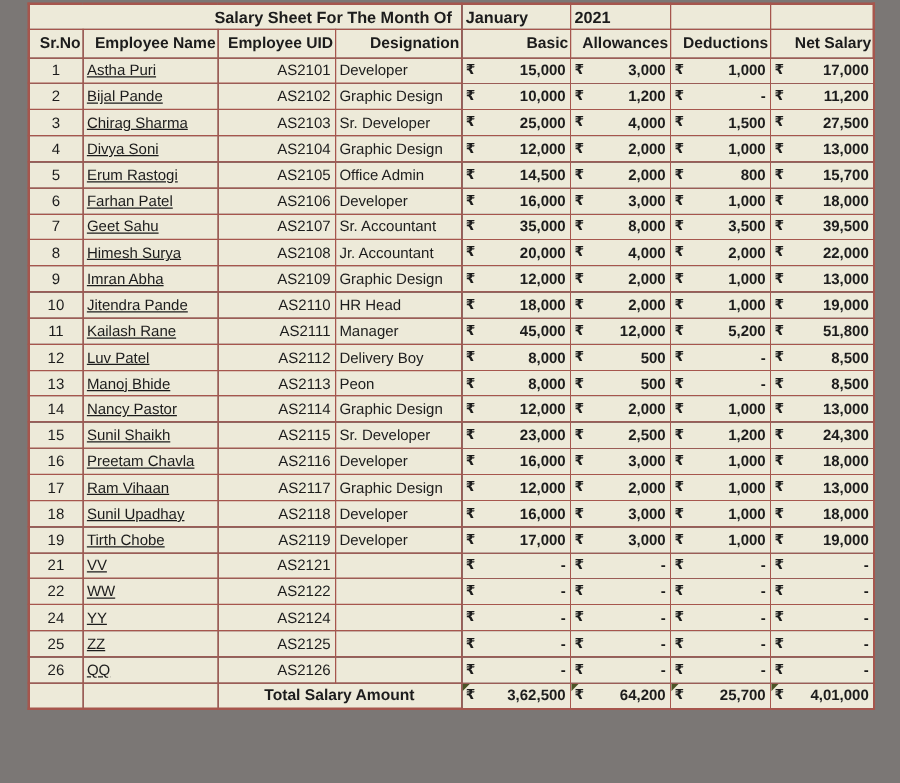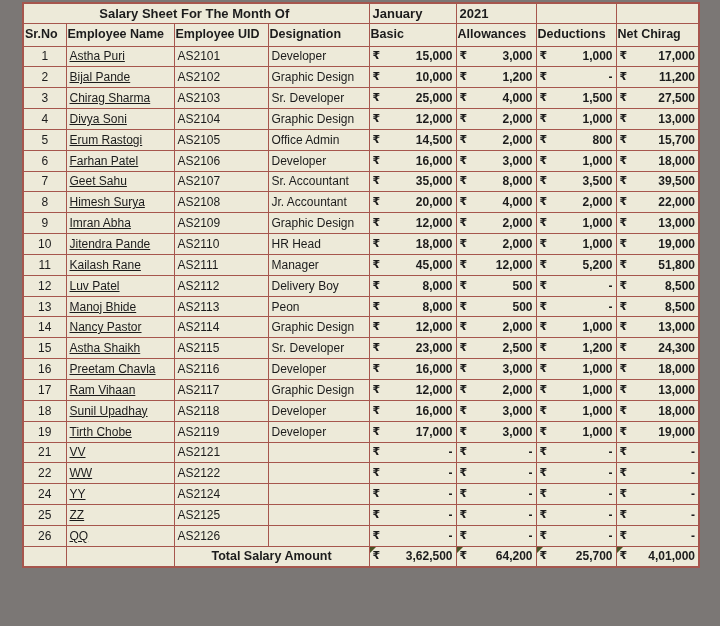--- a/index.html
+++ b/index.html
@@ -35,39 +35,39 @@
     font-size: 12px;
     line-height: 1;
     white-space: nowrap;
     overflow: hidden;
     box-sizing: border-box;
   }
   tr.title-row { height: 20px; }
   tr.header-row { height: 23px; }
   tr.data-row, tr.total-row { height: 20.85px; }
   .title-cell {
-    text-align: center;
+    text-align: right;
     font-weight: bold;
     font-size: 13px;
     padding-right: 7px;
   }
   .title-month, .title-year {
     text-align: left;
     font-weight: bold;
     font-size: 13px;
   }
   th {
     font-weight: bold;
     font-size: 12.5px;
-    text-align: left;
+    text-align: right;
     padding: 0 1px;
   }
   td.cell-sr   { text-align: center; }
   td.cell-name { text-align: left; text-decoration: underline; }
-  td.cell-uid  { text-align: left; }
+  td.cell-uid  { text-align: right; }
   td.cell-designation { text-align: left; }
   td.num {
     text-align: right;
     font-weight: bold;
     position: relative;
   }
   .rs {
     float: left;
     font-family: "DejaVu Sans", "Liberation Sans", sans-serif;
     font-size: 11px;
@@ -109,21 +109,21 @@
         <td></td>
       </tr>
       <tr class="header-row">
         <th>Sr.No</th>
         <th>Employee Name</th>
         <th>Employee UID</th>
         <th>Designation</th>
         <th>Basic</th>
         <th>Allowances</th>
         <th>Deductions</th>
-        <th>Net Chirag</th>
+        <th>Net Salary</th>
       </tr>
     </thead>
     <tbody>
         <tr class="data-row">
           <td class="cell-sr">1</td>
           <td class="cell-name">Astha Puri</td>
           <td class="cell-uid">AS2101</td>
           <td class="cell-designation">Developer</td>
           <td class="num"><span class="rs">₹</span><span class="val">15,000</span></td>
           <td class="num"><span class="rs">₹</span><span class="val">3,000</span></td>
@@ -255,21 +255,21 @@
           <td class="cell-name">Nancy Pastor</td>
           <td class="cell-uid">AS2114</td>
           <td class="cell-designation">Graphic Design</td>
           <td class="num"><span class="rs">₹</span><span class="val">12,000</span></td>
           <td class="num"><span class="rs">₹</span><span class="val">2,000</span></td>
           <td class="num"><span class="rs">₹</span><span class="val">1,000</span></td>
           <td class="num"><span class="rs">₹</span><span class="val">13,000</span></td>
         </tr>
         <tr class="data-row">
           <td class="cell-sr">15</td>
-          <td class="cell-name">Astha Shaikh</td>
+          <td class="cell-name">Sunil Shaikh</td>
           <td class="cell-uid">AS2115</td>
           <td class="cell-designation">Sr. Developer</td>
           <td class="num"><span class="rs">₹</span><span class="val">23,000</span></td>
           <td class="num"><span class="rs">₹</span><span class="val">2,500</span></td>
           <td class="num"><span class="rs">₹</span><span class="val">1,200</span></td>
           <td class="num"><span class="rs">₹</span><span class="val">24,300</span></td>
         </tr>
         <tr class="data-row">
           <td class="cell-sr">16</td>
           <td class="cell-name">Preetam Chavla</td>

